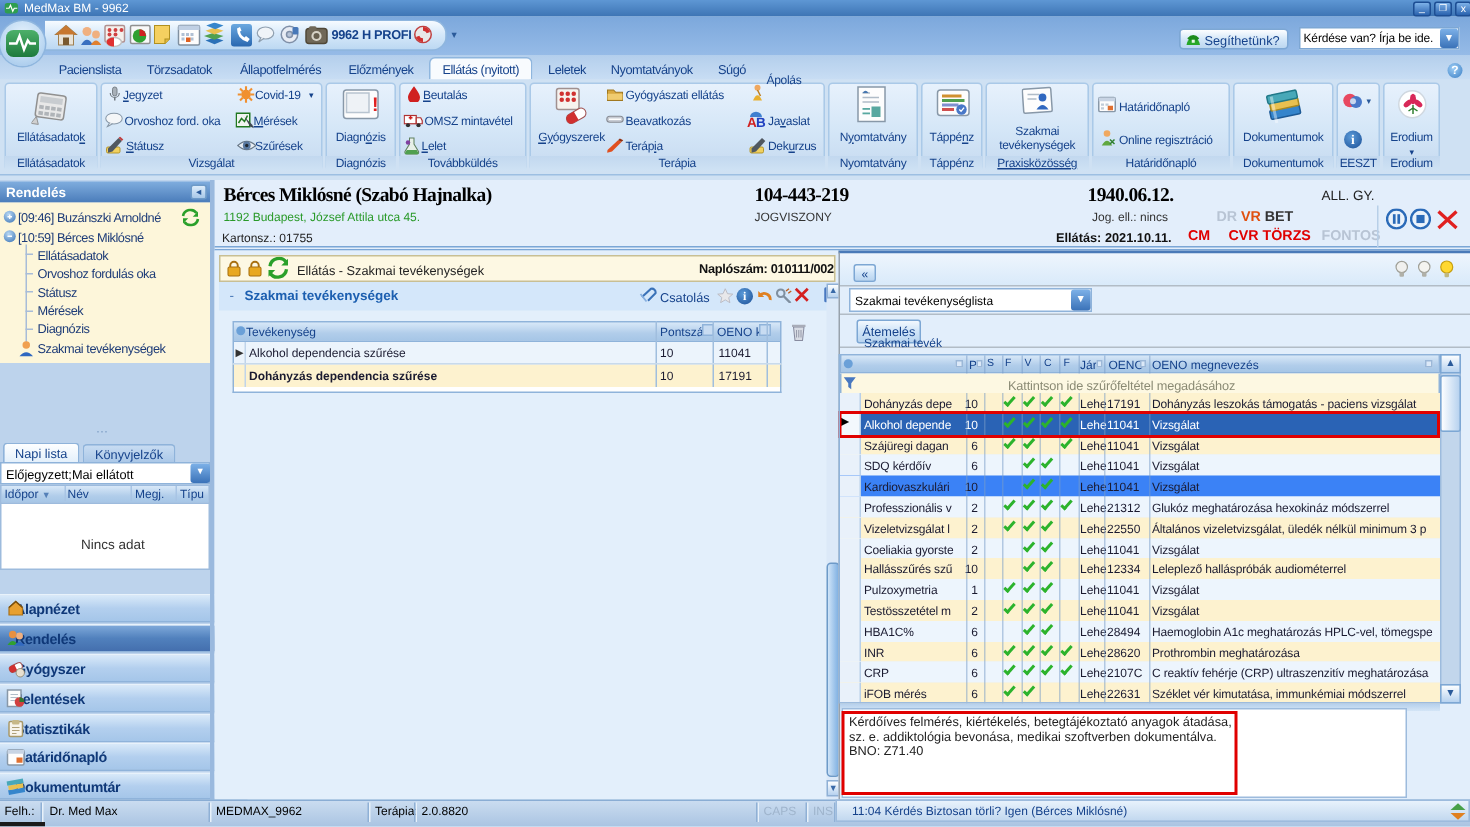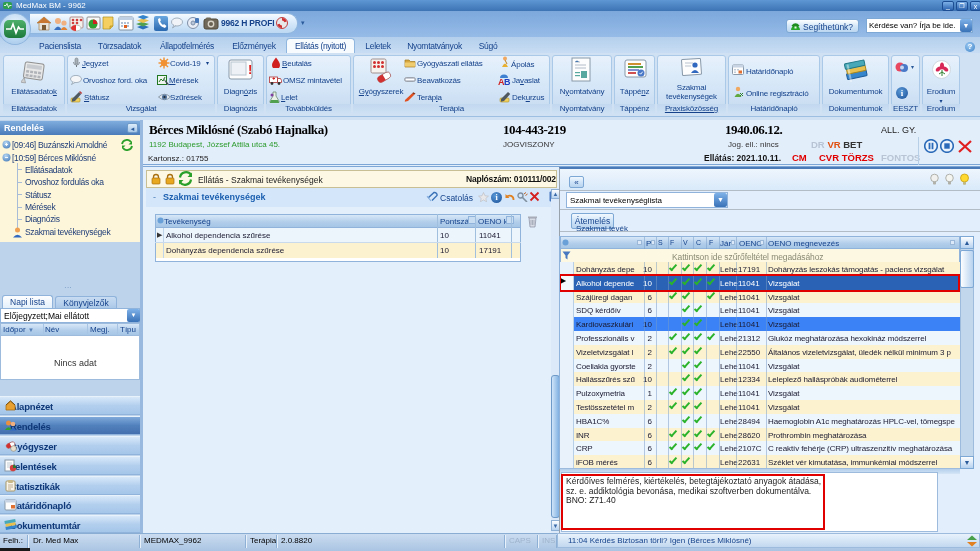--- a/index.html
+++ b/index.html
@@ -313,21 +313,21 @@
 <svg class="abs" style="left:404px;top:92px" width="13" height="10">
     <path d="M1 8 L8 1.5 l2.5 1 L4 9 l-3.2.8 z" fill="#e05020"></path>
     <path d="M8 1.5 l2.5 1 1-1 -2.3-1.2 z" fill="#903010"></path>
   </svg>
 <div class="sm" style="left:417px;top:92.5px;">Teráp<span style="text-decoration:underline">i</span>a</div>
 <svg class="abs" style="left:500px;top:56px" width="10" height="12">
     <circle cx="5" cy="2.5" r="2" fill="#f0a860"></circle>
     <path d="M2 11 Q5 4 8 11 z" fill="#e8b030"></path>
     <path d="M5 4 l2 4" stroke="#c08020" stroke-width="1"></path>
   </svg>
-<div class="sm" style="left:511px;top:60px;">Ápolás</div>
+<div class="sm" style="left:511px;top:49px;">Ápolás</div>
 <svg class="abs" style="left:498px;top:73px" width="13" height="12">
     <path d="M2 5 a4 3.5 0 0 1 8 0" fill="#4080d0"></path>
     <text x="0" y="11.5" font-size="9" font-weight="bold" fill="#d02020" font-family="Liberation Sans">A</text>
     <text x="6" y="11.5" font-size="9" font-weight="bold" fill="#2040c0" font-family="Liberation Sans">B</text>
   </svg>
 <div class="sm" style="left:512px;top:75.5px;">Ja<span style="text-decoration:underline">v</span>aslat</div>
 <svg class="abs" style="left:499px;top:91px" width="13" height="12">
     <rect x="1" y="7" width="9" height="4" rx="1" fill="#f0d060" stroke="#b09020" stroke-width="0.6"></rect>
     <path d="M2 8 L9 1 l2.2 2 L5 10 l-3 .8 z" fill="#505860"></path>
   </svg>
@@ -614,21 +614,21 @@
 <div class="abs" style="left:155px;top:258px;width:366px;height:4px;background:#fff;border:1px solid #8fb3da;border-top:none;"></div>
 <div class="abs" style="left:163px;top:228px;width:1px;height:30px;background:#c0d4ea;"></div>
 <div class="abs" style="left:437px;top:214px;width:1px;height:44px;background:#a0bede;"></div>
 <div class="abs" style="left:475px;top:214px;width:1px;height:44px;background:#a0bede;"></div>
 <div class="abs" style="left:511px;top:214px;width:1px;height:44px;background:#a0bede;"></div>
 <div class="abs" style="left:155px;top:242px;width:366px;height:1px;background:#c8daec;"></div>
 <div class="abs" style="left:157px;top:231px;color:#333;font-size:7px;">▶</div>
 <div class="abs" style="left:166px;top:231px;font-size:8px;color:#1a1a30;">Alkohol dependencia szűrése</div>
 <div class="abs" style="left:440px;top:231px;font-size:8px;color:#1a1a30;">10</div>
 <div class="abs" style="left:479px;top:231px;font-size:8px;color:#1a1a30;">11041</div>
-<div class="abs" style="left:166px;top:246px;font-size:8px;color:#1a1a30;">Dohányzás dependencia szűrése</div>
+<div class="abs" style="left:166px;top:246px;font-size:8px;color:#1a1a30;font-weight:bold;">Dohányzás dependencia szűrése</div>
 <div class="abs" style="left:440px;top:246px;font-size:8px;color:#1a1a30;">10</div>
 <div class="abs" style="left:479px;top:246px;font-size:8px;color:#1a1a30;">17191</div>
 <svg class="abs" style="left:526px;top:214px" width="13" height="14">
     <path d="M3 4 h7 l-1 9 h-5 z" fill="#d8dce4" stroke="#888ca0" stroke-width="0.7"></path>
     <rect x="2" y="2.5" width="9" height="1.5" fill="#a8acb8"></rect>
     <path d="M5 6 v5 M6.5 6 v5 M8 6 v5" stroke="#989cac" stroke-width="0.7"></path>
   </svg>
 
 <div class="abs" style="left:551px;top:188px;width:9px;height:345px;background:#dce9f8;"></div>
 <div class="abs" style="left:551px;top:189px;width:9px;height:10px;background:linear-gradient(#fdfeff,#b7d2ef);border:1px solid #8fb0d5;color:#3a6aa8;font-size:6px;text-align:center;line-height:9px;">▲</div>

